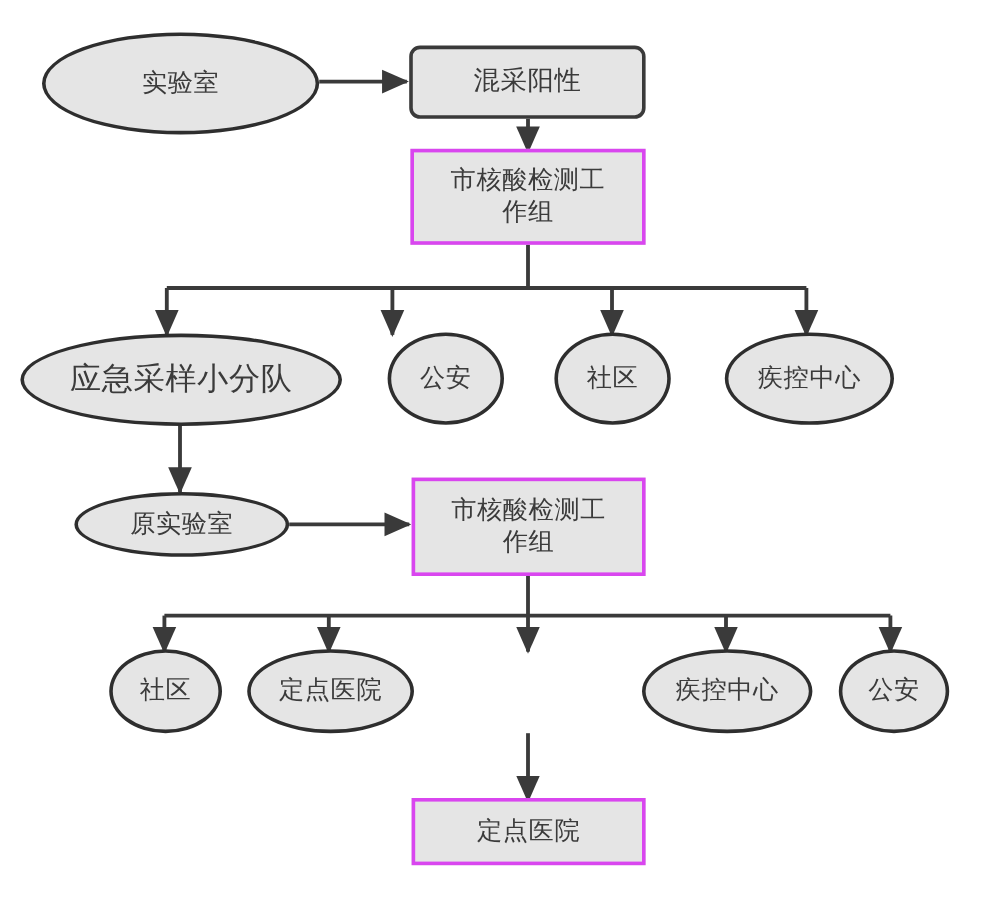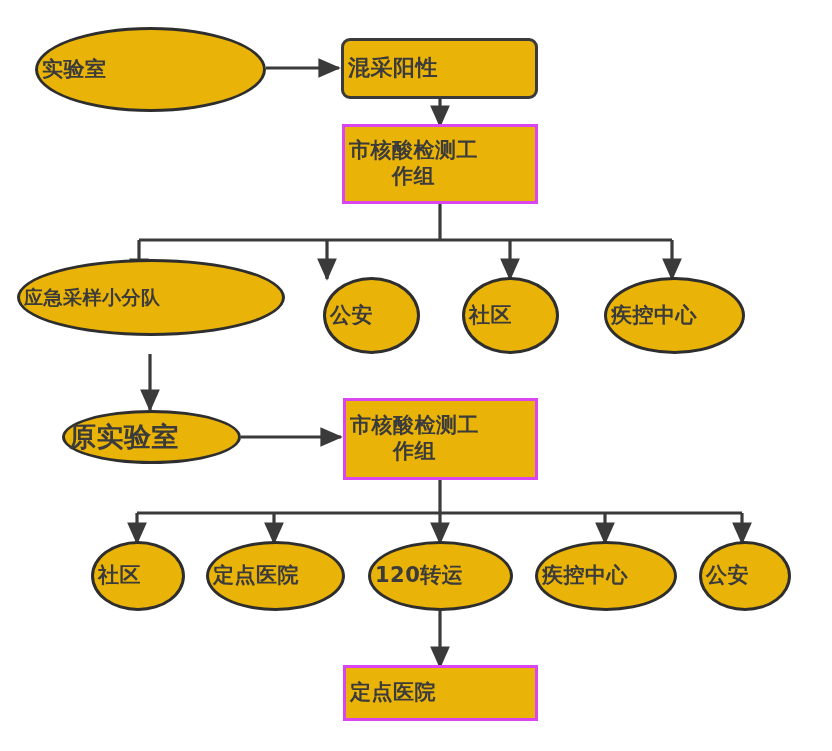--- a/index.html
+++ b/index.html
@@ -24,27 +24,27 @@
     left: 0;
     top: 0;
     width: 832px;
     height: 751px;
   }
   .node {
     position: absolute;
     box-sizing: border-box;
     display: flex;
     align-items: center;
+    justify-content: center;
     text-align: center;
     color: #3b3b3b;
     line-height: 1.22;
     letter-spacing: 0.5px;
-    background: #eab308;
+    background: #e5e5e5;
     z-index: 2;
-    font-weight: bold;
   }
   .node.ellipse {
     border: 3px solid #2e2e2e;
     border-radius: 50%;
   }
   .node.rect {
     border: 3px solid #d946ef;
     border-radius: 0;
   }
   .node.rect-round {
@@ -104,56 +104,53 @@
 
   <div class="node rect-round" style="left:341px; top:38px; width:197px; height:61px; font-size:22px;">
     <span class="node-label">混采阳性</span>
   </div>
 
   <div class="node rect" style="left:342px; top:124px; width:196px; height:80px; font-size:21px;">
     <span class="node-label">市核酸检测工
 作组</span>
   </div>
 
-  <div class="node ellipse" style="left:17px; top:259px; width:268px; height:77px; font-size:19px;">
+  <div class="node ellipse" style="left:17px; top:278px; width:268px; height:77px; font-size:26px;">
     <span class="node-label">应急采样小分队</span>
   </div>
 
   <div class="node ellipse" style="left:323px; top:277px; width:97px; height:77px; font-size:21px;">
     <span class="node-label">公安</span>
   </div>
 
   <div class="node ellipse" style="left:462px; top:277px; width:97px; height:77px; font-size:21px;">
     <span class="node-label">社区</span>
   </div>
 
   <div class="node ellipse" style="left:604px; top:277px; width:141px; height:77px; font-size:21px;">
     <span class="node-label">疾控中心</span>
   </div>
 
-  <div class="node ellipse" style="left:62px; top:410px; width:179px; height:54px; font-size:27px;">
+  <div class="node ellipse" style="left:62px; top:410px; width:179px; height:54px; font-size:21px;">
     <span class="node-label">原实验室</span>
   </div>
 
   <div class="node rect" style="left:343px; top:398px; width:195px; height:82px; font-size:21px;">
     <span class="node-label">市核酸检测工
 作组</span>
   </div>
 
   <div class="node ellipse" style="left:91px; top:541px; width:94px; height:70px; font-size:21px;">
     <span class="node-label">社区</span>
   </div>
 
   <div class="node ellipse" style="left:206px; top:541px; width:139px; height:70px; font-size:21px;">
     <span class="node-label">定点医院</span>
   </div>
 
-  <div class="node ellipse" style="left:368px; top:541px; width:145px; height:70px; font-size:21px;">
-    <span class="node-label">120转运</span>
-  </div>
 
   <div class="node ellipse" style="left:535px; top:541px; width:142px; height:70px; font-size:21px;">
     <span class="node-label">疾控中心</span>
   </div>
 
   <div class="node ellipse" style="left:699px; top:541px; width:92px; height:70px; font-size:21px;">
     <span class="node-label">公安</span>
   </div>
 
   <div class="node rect" style="left:343px; top:665px; width:195px; height:56px; font-size:21px;">

